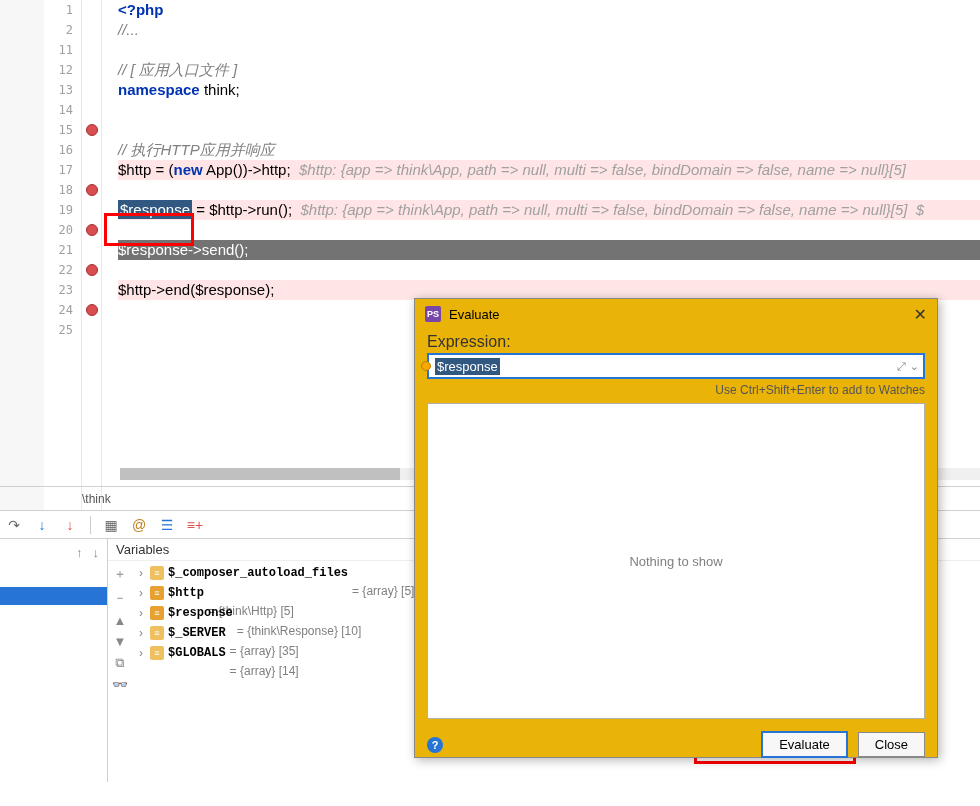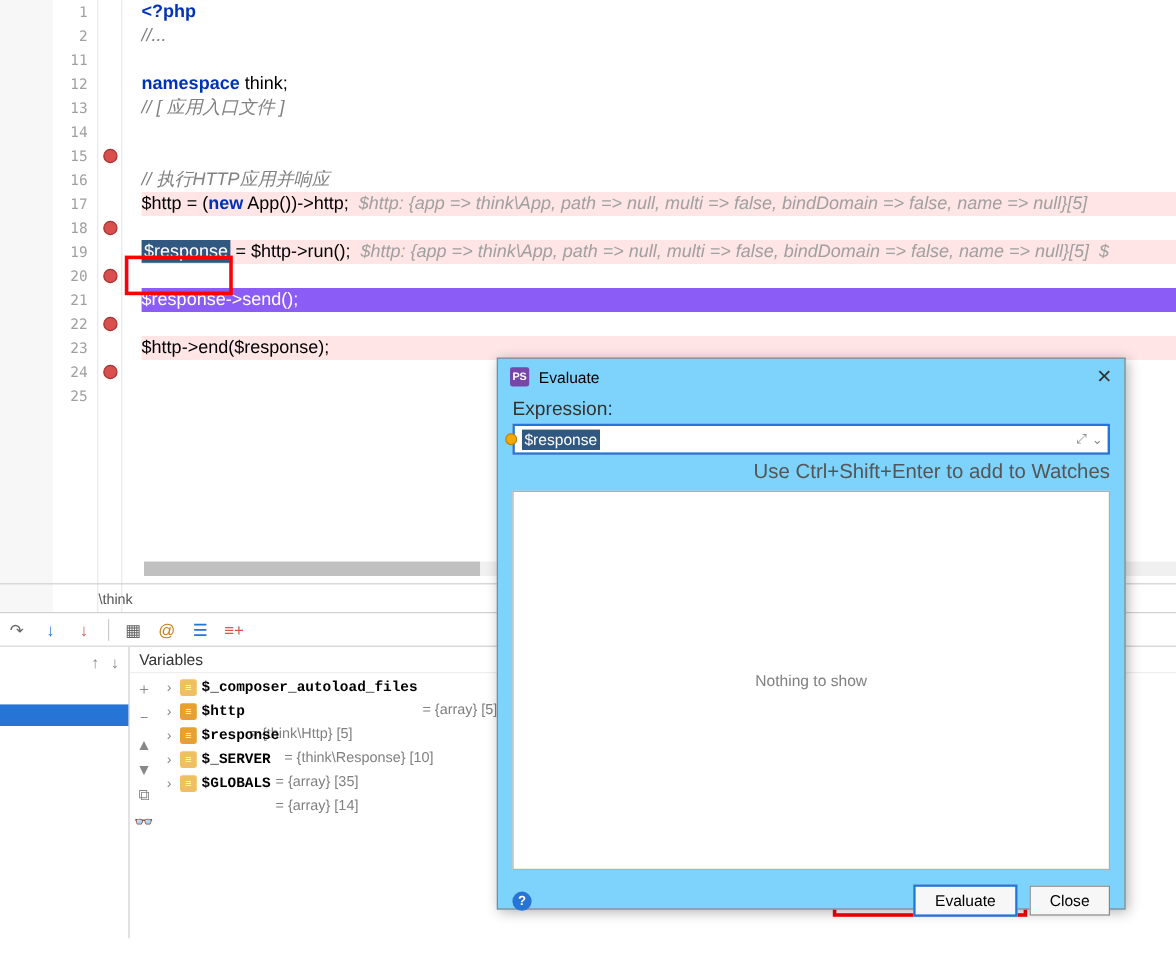--- a/index.html
+++ b/index.html
@@ -7,21 +7,21 @@
 .editor-area { display: flex; height: 510px; position: relative; }
 .left-pad { width: 44px; background: #f7f7f7; }
 .gutter { width: 38px; background: #fff; border-right: 1px solid #e8e8e8; }
 .line-num { height: 20px; line-height: 20px; text-align: right; padding-right: 8px; color: #a0a0a0; font-family: Consolas, monospace; font-size: 12px; }
 .bp-col { width: 20px; border-right: 1px solid #e8e8e8; }
 .bp-row { height: 20px; display: flex; align-items: center; justify-content: center; }
 .bp { width: 12px; height: 12px; border-radius: 50%; background: #d94e4e; border: 1px solid #a83030; }
 .fold-col { width: 12px; }
 .code { flex: 1; font-family: Consolas, monospace; font-size: 15px; padding-left: 4px; overflow: hidden; }
 .code-line { height: 20px; line-height: 20px; white-space: pre; }
-.hl-exec { background: #8b5cf6; color: #fff; }
+.hl-exec { background: #737373; color: #fff; }
 .hl-bp { background: #ffe5e5; }
 .kw { color: #0033b3; font-weight: bold; }
 .cm { color: #808080; font-style: italic; }
 .str { color: #067d17; }
 .id { color: #660e7a; font-style: italic; }
 .hint { color: #a0a0a0; font-style: italic; }
 .sel-box { background: #305880; color: #fff; padding: 1px 2px; }
 .red-frame { position: absolute; border: 3px solid #ff0000; z-index: 20; pointer-events: none; }
 .scroll-track { position: absolute; bottom: 30px; left: 120px; right: 0; height: 12px; background: #f0f0f0; }
 .scroll-thumb { width: 280px; height: 100%; background: #c0c0c0; }
@@ -36,32 +36,32 @@
 .vars-col { flex: 1; }
 .vars-hdr { height: 22px; padding-left: 8px; line-height: 22px; color: #333; border-bottom: 1px solid #eee; }
 .vars-body { display: flex; height: calc(100% - 22px); }
 .vars-tools { width: 24px; display: flex; flex-direction: column; align-items: center; padding-top: 4px; gap: 6px; color: #888; }
 .vars-tree { flex: 1; padding-top: 2px; }
 .var-row { height: 20px; display: flex; align-items: center; padding-left: 4px; gap: 4px; font-size: 12px; font-family: "Segoe UI"; }
 .exp { color: #888; width: 10px; text-align: center; }
 .vicon { width: 14px; height: 14px; display: inline-flex; align-items: center; justify-content: center; font-size: 9px; background: #f0c060; border-radius: 2px; color: #fff; font-weight: bold; }
 .vname { color: #000000; font-weight: 600; font-family: Liberation Mono, monospace; }
 .vval { color: #808080; margin-top: 36px; }
-.eval-dialog { position: absolute; top: 298px; left: 414px; width: 524px; height: 460px; background: #7dd3fc; border: 1px solid #888; box-shadow: 2px 2px 10px rgba(0,0,0,0.3); z-index: 30; }
+.eval-dialog { position: absolute; top: 298px; left: 414px; width: 524px; height: 460px; background: #eab308; border: 1px solid #888; box-shadow: 2px 2px 10px rgba(0,0,0,0.3); z-index: 30; }
 .eval-title { height: 30px; display: flex; align-items: center; padding: 0 10px; gap: 8px; }
 .eval-title-icon { width: 16px; height: 16px; background: #7846a8; border-radius: 2px; display: flex; align-items: center; justify-content: center; color: #fff; font-size: 9px; font-weight: bold; }
 .eval-close { margin-left: auto; font-size: 16px; color: #333; cursor: pointer; }
 .eval-body { padding: 4px 12px; }
 .eval-label { font-size: 16px; color: #333; margin-bottom: 2px; }
 .eval-input-wrap { display: flex; align-items: center; border: 2px solid #2675d6; background: #fff; height: 26px; position: relative; }
 .yellow-dot { position: absolute; left: -8px; top: 6px; width: 10px; height: 10px; border-radius: 50%; background: #f6a800; border: 1px solid #c08000; }
 .eval-input { flex: 1; padding: 2px 6px; }
 .eval-input span { background: #305880; color: #fff; padding: 1px 2px; }
 .eval-icons { display: flex; gap: 4px; padding-right: 4px; color: #888; font-size: 11px; }
-.eval-hint { text-align: right; font-size: 17px; color: #555; margin-top: 4px; }
+.eval-hint { text-align: right; font-size: 12px; color: #555; margin-top: 4px; }
 .eval-result-box { margin-top: 6px; border: 1px solid #b0b0b0; background: #fff; height: 316px; display: flex; align-items: center; justify-content: center; color: #808080; font-size: 13px; }
 .eval-footer { display: flex; align-items: center; padding: 8px 12px; gap: 10px; }
 .help-icon { width: 16px; height: 16px; border-radius: 50%; background: #2675d6; color: #fff; text-align: center; line-height: 16px; font-size: 11px; font-weight: bold; }
 .eval-btn { border: 1px solid #888; background: #f7f7f7; padding: 4px 16px; font-size: 13px; cursor: pointer; }
 .eval-btn.primary { border: 2px solid #2675d6; }
 </style>
 </head>
 <body>
 
 <div class="editor-area">
@@ -116,22 +116,22 @@
       </div>
     <div class="bp-row"></div>
   </div>
 
   <div class="fold-col"></div>
 
   <div class="code">
     <div class="code-line"><span class="kw">&lt;?php</span></div>
     <div class="code-line"><span class="cm">//...</span></div>
     <div class="code-line"></div>
+    <div class="code-line"><span class="cm">// [ 应用入口文件 ]</span></div>
     <div class="code-line"><span class="kw">namespace</span><span> think;</span></div>
-    <div class="code-line"><span class="cm">// [ 应用入口文件 ]</span></div>
     <div class="code-line"></div>
     <div class="code-line"></div>
     <div class="code-line"><span class="cm">// 执行HTTP应用并响应</span></div>
     <div class="code-line hl-bp"><span>$http</span><span> = (</span><span class="kw">new</span><span> App())-&gt;http;  </span><span class="hint">$http: {app =&gt; think\App, path =&gt; null, multi =&gt; false, bindDomain =&gt; false, name =&gt; null}[5]</span></div>
     <div class="code-line"></div>
     <div class="code-line hl-bp"><span class="sel-box">$response</span><span> = $http-&gt;run();  </span><span class="hint">$http: {app =&gt; think\App, path =&gt; null, multi =&gt; false, bindDomain =&gt; false, name =&gt; null}[5]  $</span></div>
     <div class="code-line"></div>
     <div class="code-line hl-exec"><span>$response-&gt;send();</span></div>
     <div class="code-line"></div>
     <div class="code-line hl-bp"><span>$http-&gt;end($response);</span></div>

